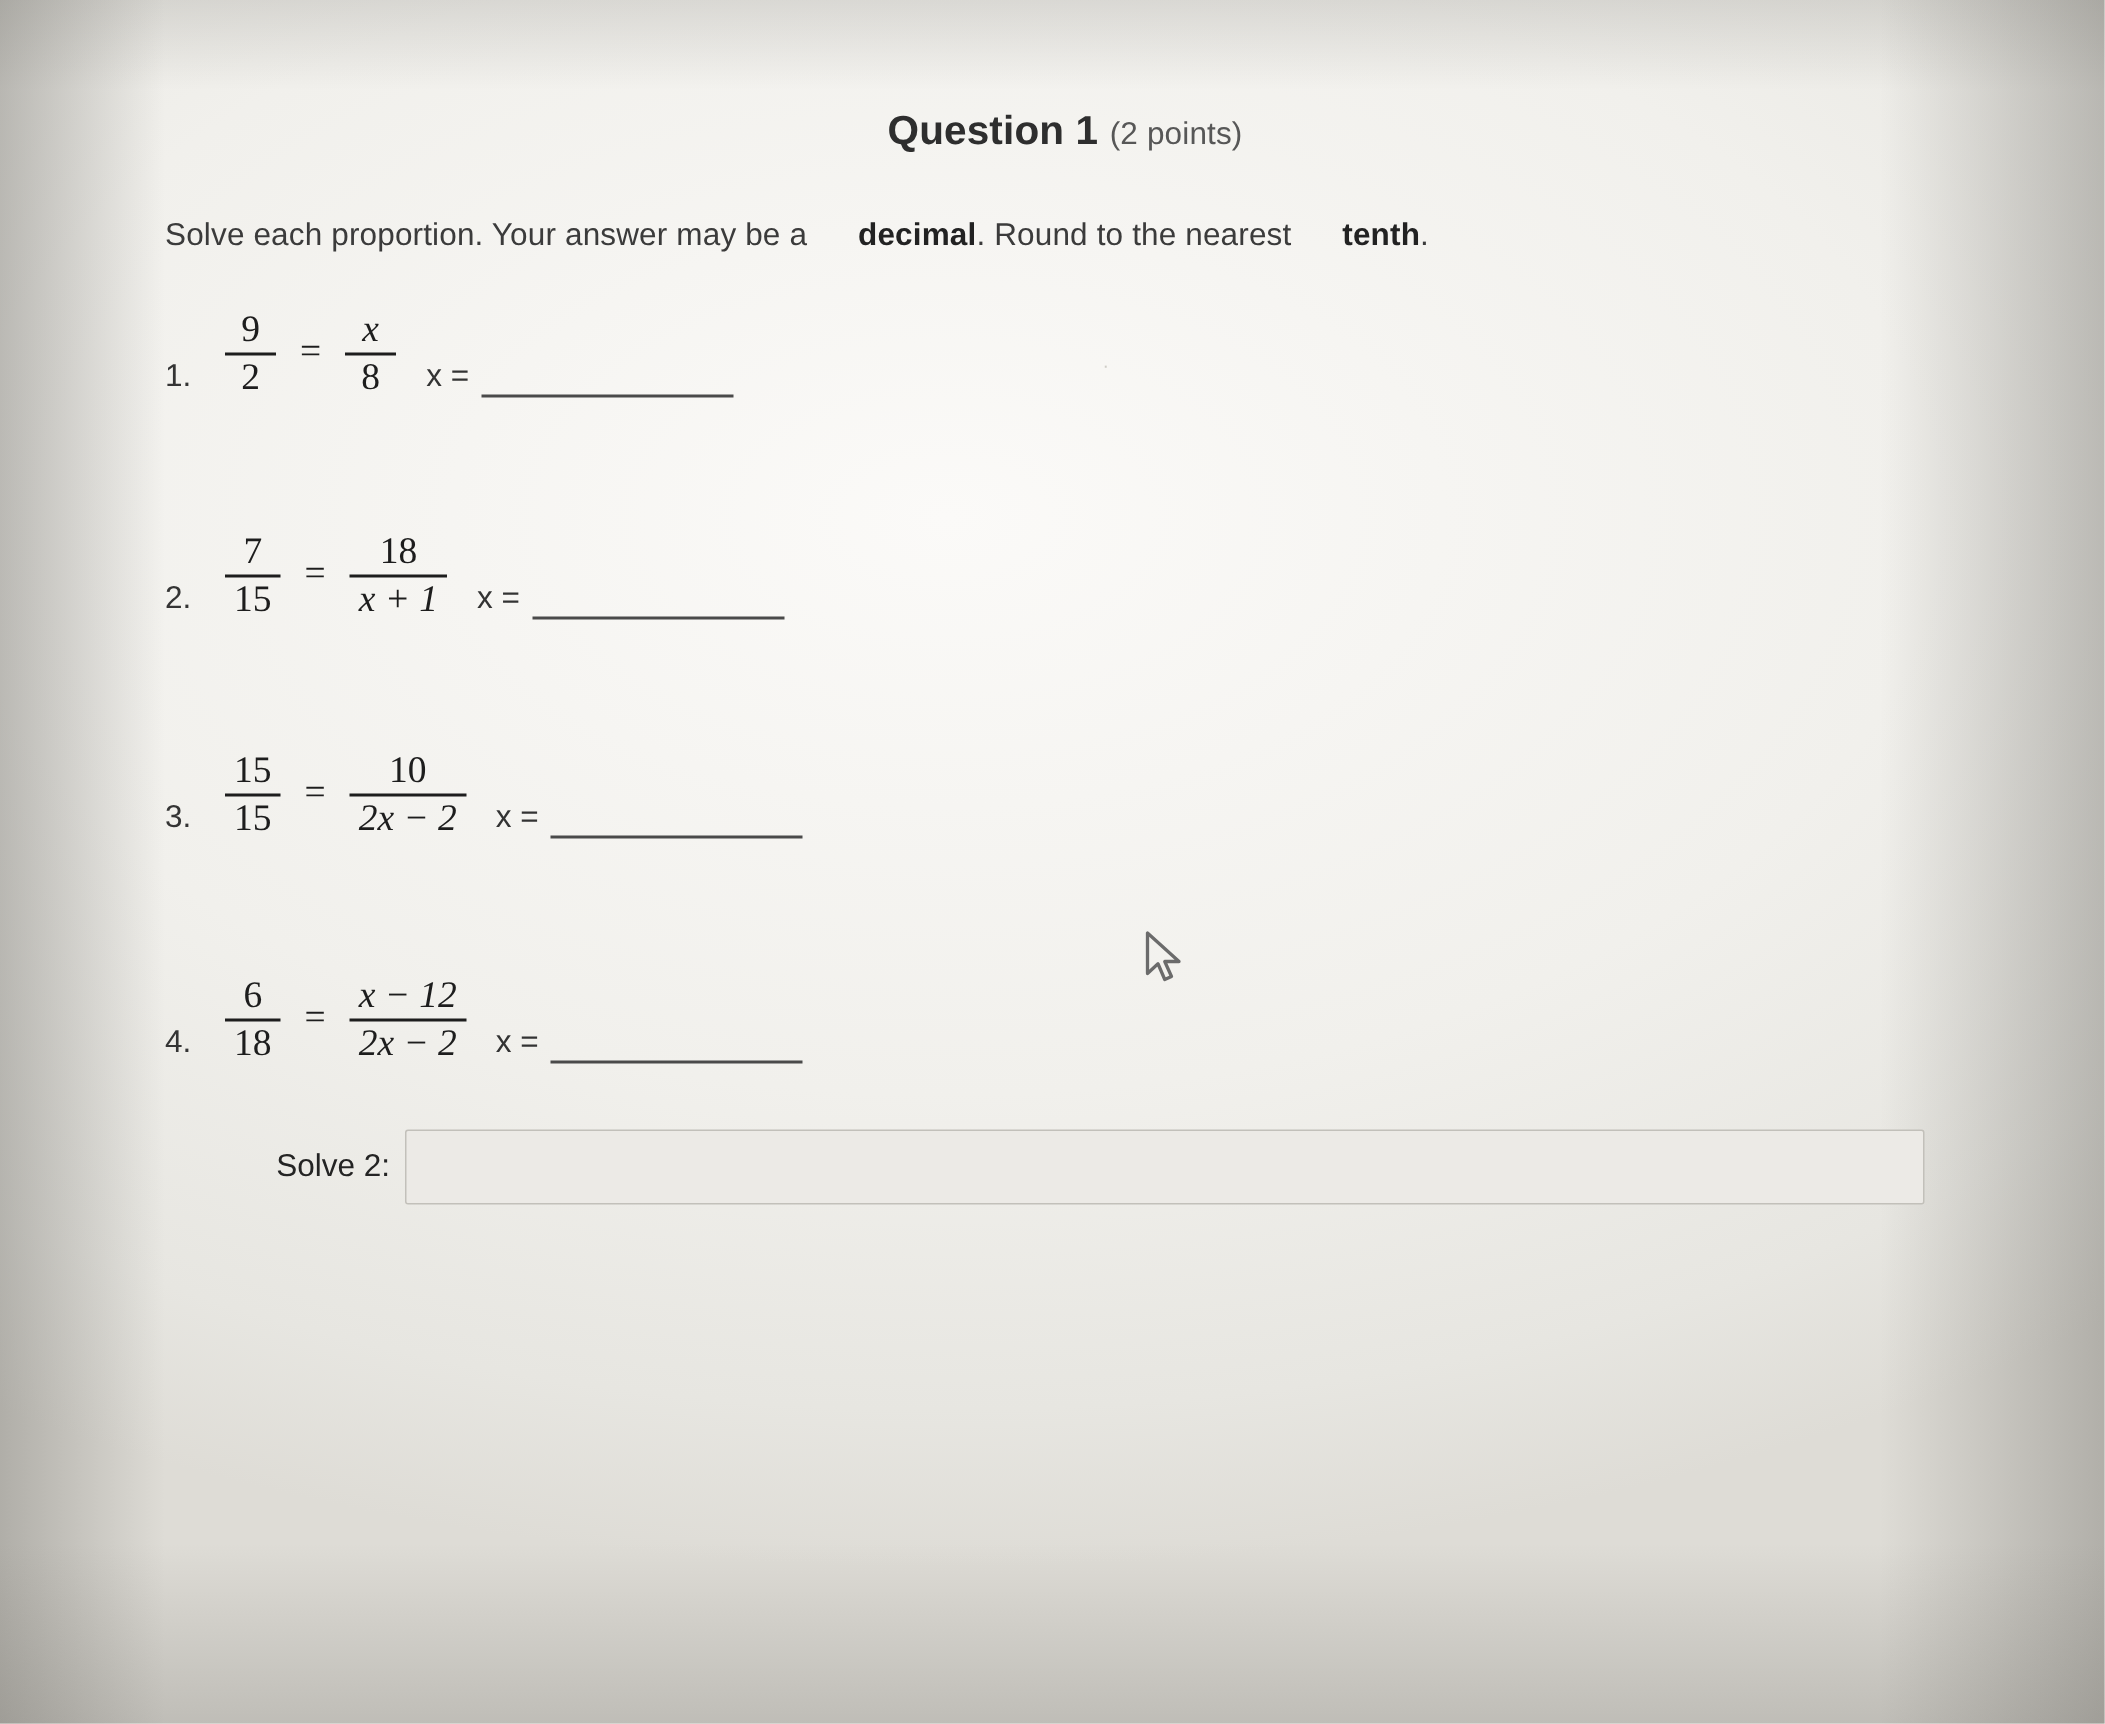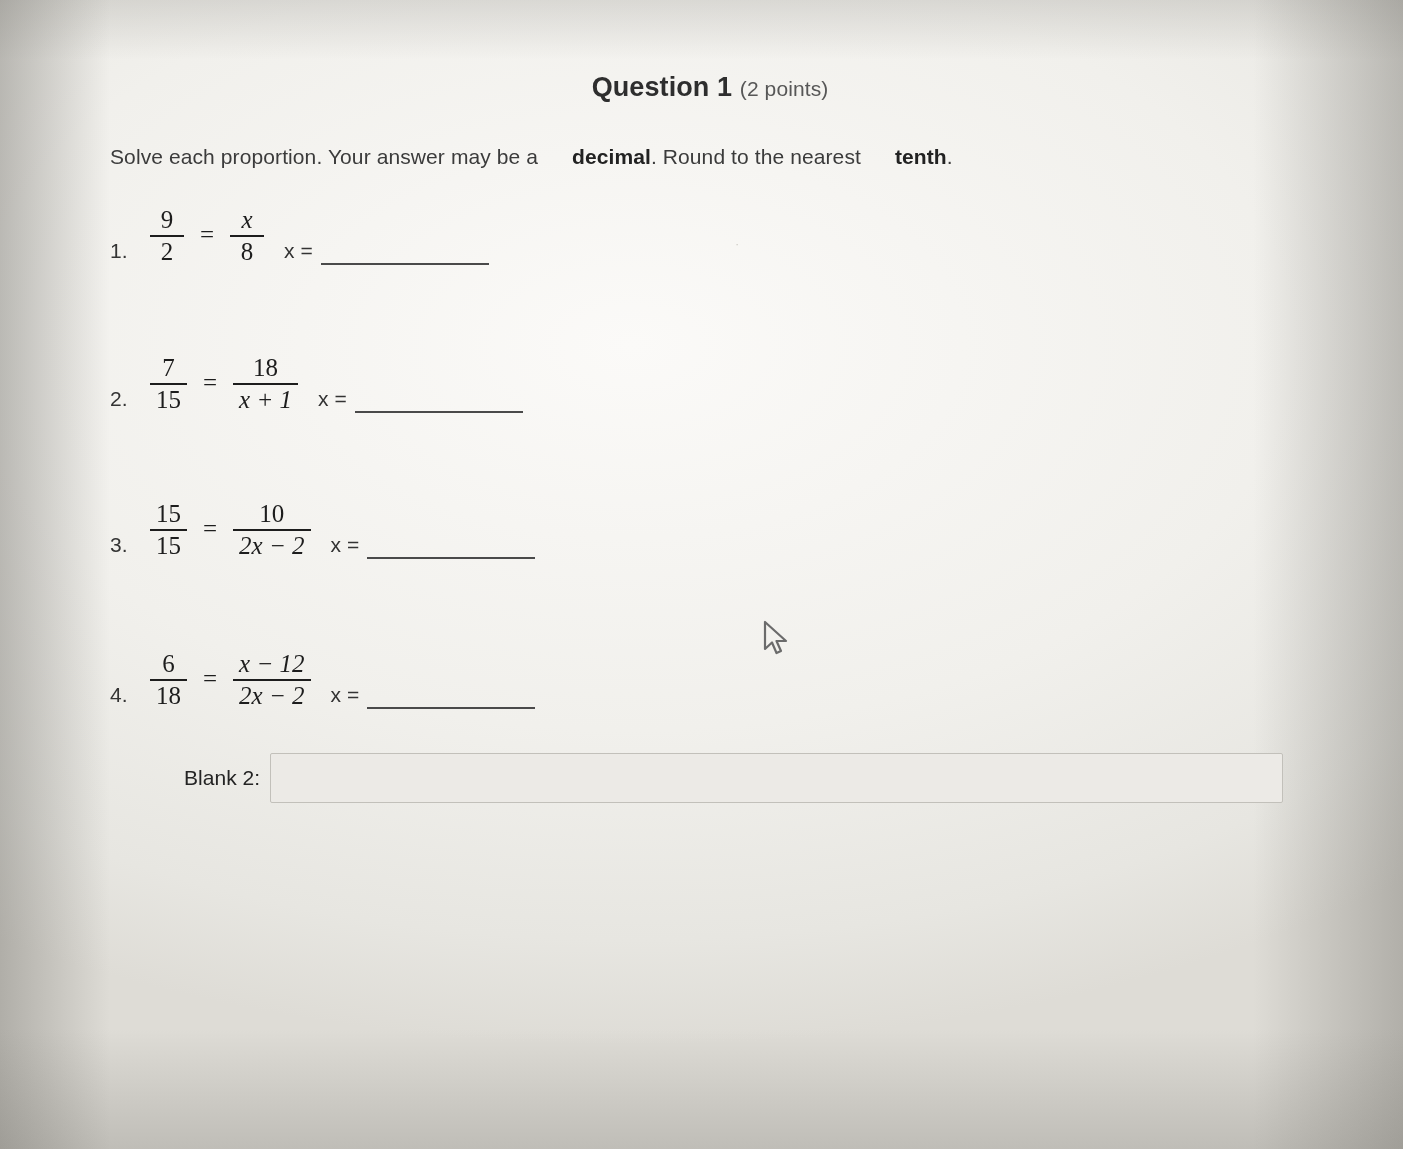--- a/index.html
+++ b/index.html
@@ -292,21 +292,21 @@
           <span class="bar"></span>
           <span class="bot ital">2x − 2</span>
         </span>
       </div>
       <span class="xeq">x =</span>
       <span class="answer-line"></span>
     </div>
 
     <div class="blanks">
       <div class="blank-row r2">
-        <div class="blank-label">Blank 2:</div>
+        <div class="blank-label">Solve 2:</div>
         <input class="blank-input" type="text" value="" style="">
       </div>
     </div>
 
   </div>
 
   <div class="faint-mark">·</div>
 
   <div class="cursor">
     <svg width="30" height="38" viewBox="0 0 30 38">

